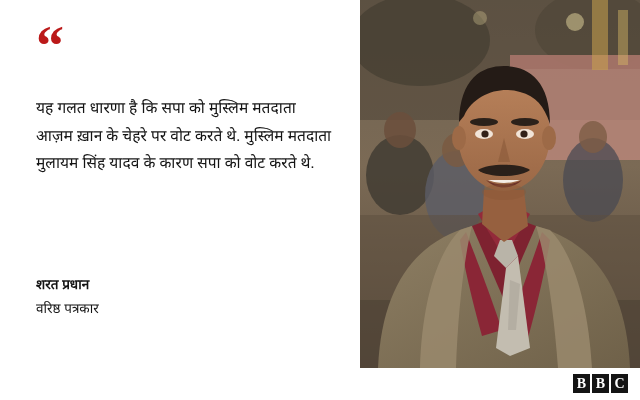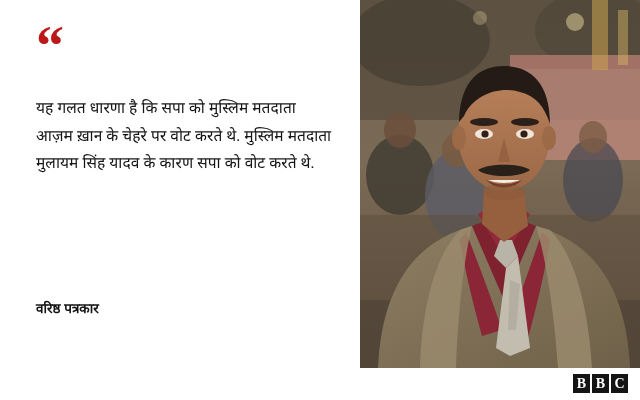--- a/index.html
+++ b/index.html
@@ -57,21 +57,21 @@
     width: 300px;
   }
   .attrib-name {
     font-size: 13.5px;
     font-weight: bold;
     color: #141414;
     line-height: 1.5;
   }
   .attrib-role {
     font-size: 13.5px;
-    font-weight: bold;
+    font-weight: normal;
     color: #141414;
     line-height: 1.6;
     margin-top: 3px;
   }
   
   .photo-col {
     position: absolute;
     right: 0;
     top: 0;
     width: 280px;
@@ -110,20 +110,21 @@
 </style>
 </head>
 <body>
 
 <div class="card">
 
   <div class="quote-col">
     <div class="quote-mark">“</div>
     <div class="quote-text">यह गलत धारणा है कि सपा को मुस्लिम मतदाता आज़म ख़ान के चेहरे पर वोट करते थे. मुस्लिम मतदाता मुलायम सिंह यादव के कारण सपा को वोट करते थे.</div>
     <div class="attrib">
+      <div class="attrib-name">शरत प्रधान</div>
       <div class="attrib-role">वरिष्ठ पत्रकार</div>
     </div>
   </div>
 
   <div class="photo-col">
     <svg class="photo-svg" viewBox="0 0 280 368" preserveAspectRatio="xMidYMid slice">
       <defs>
         <linearGradient id="bgGrad" x1="0" y1="0" x2="0" y2="1">
           <stop offset="0%" stop-color="#6e6251"></stop>
           <stop offset="45%" stop-color="#7b6a55"></stop>

